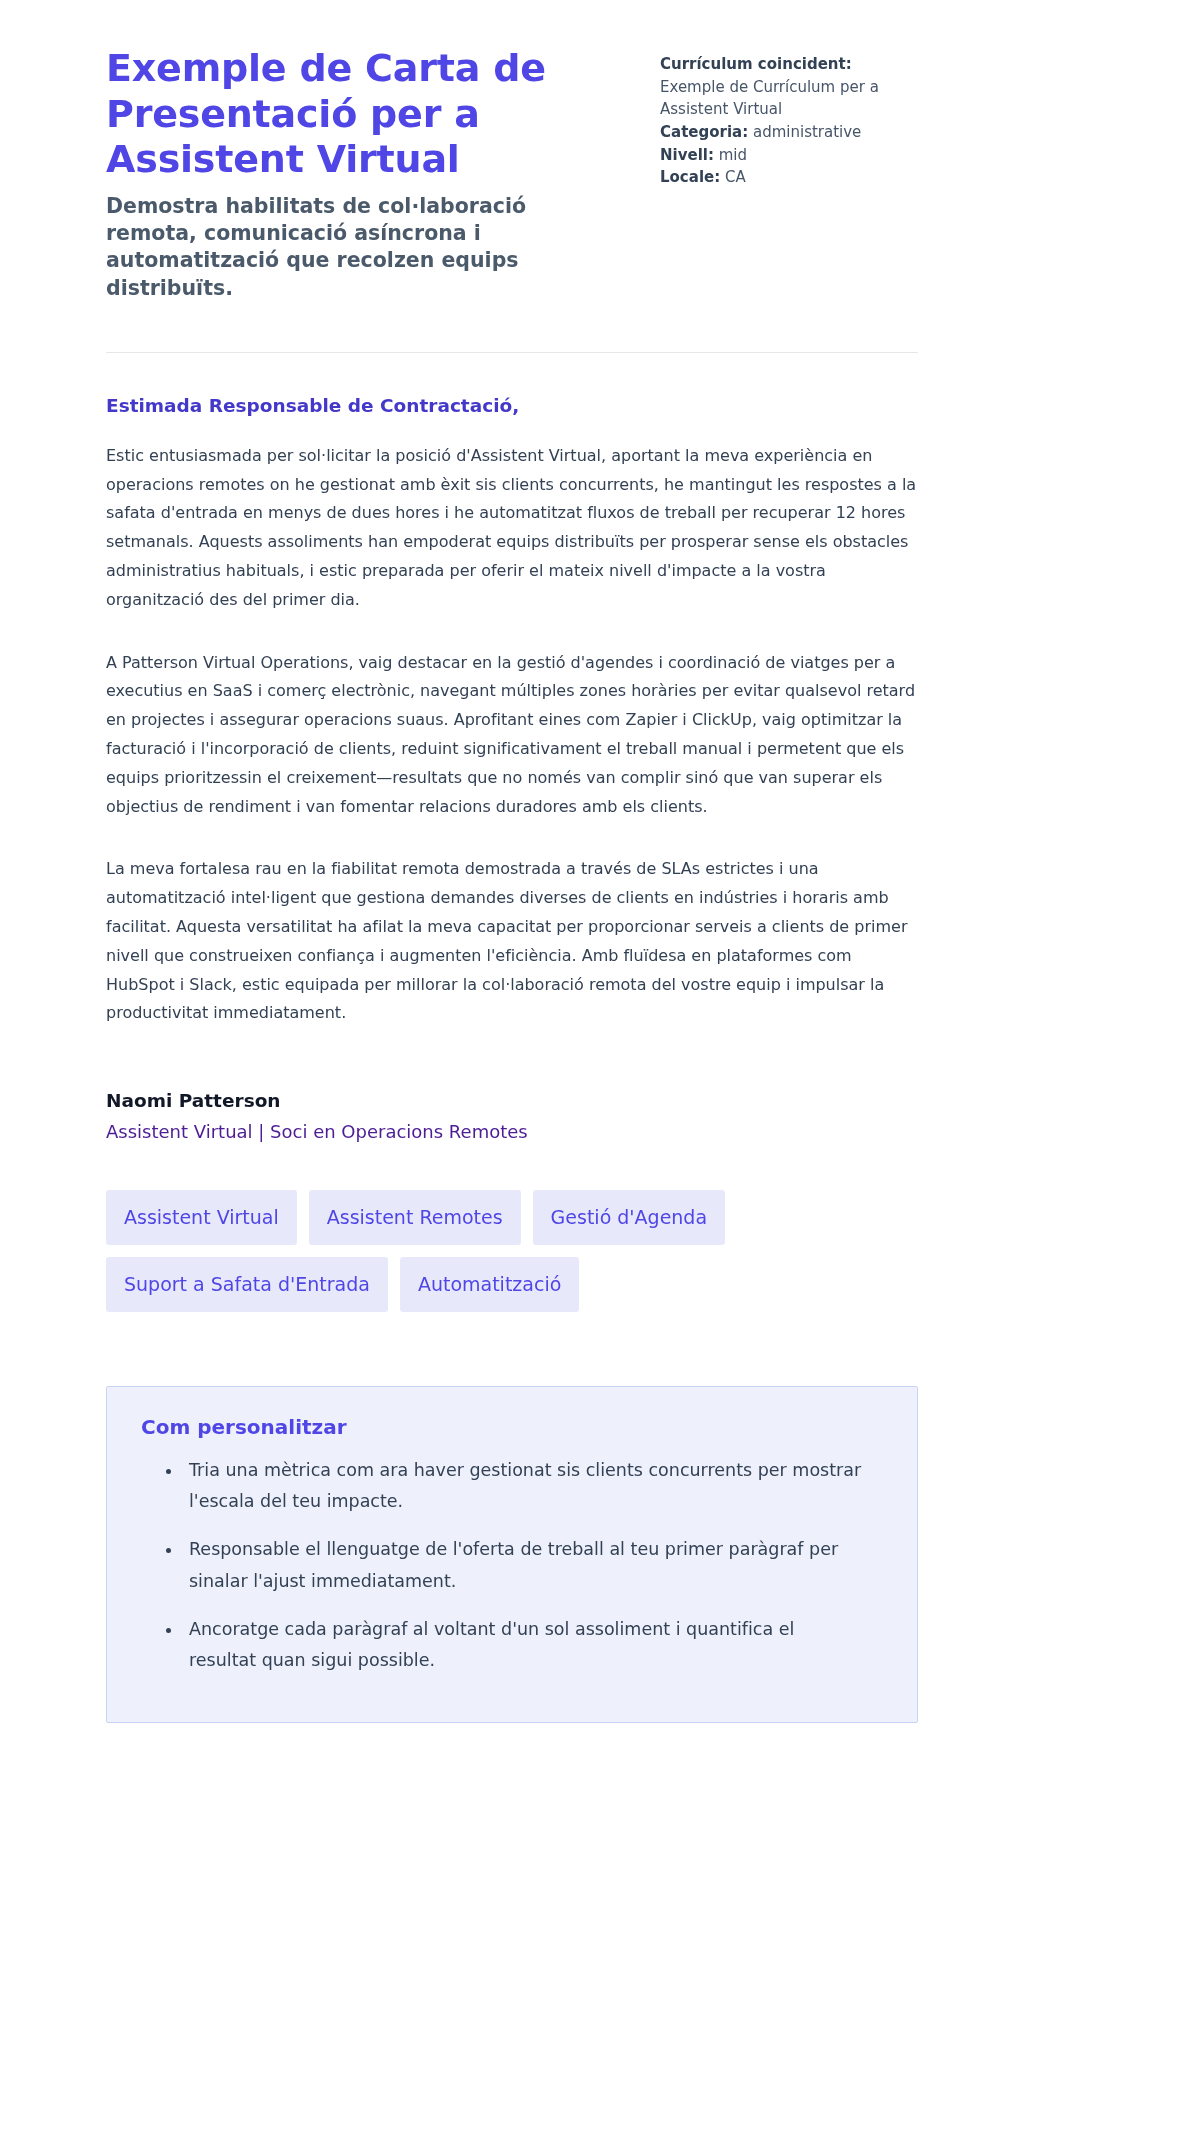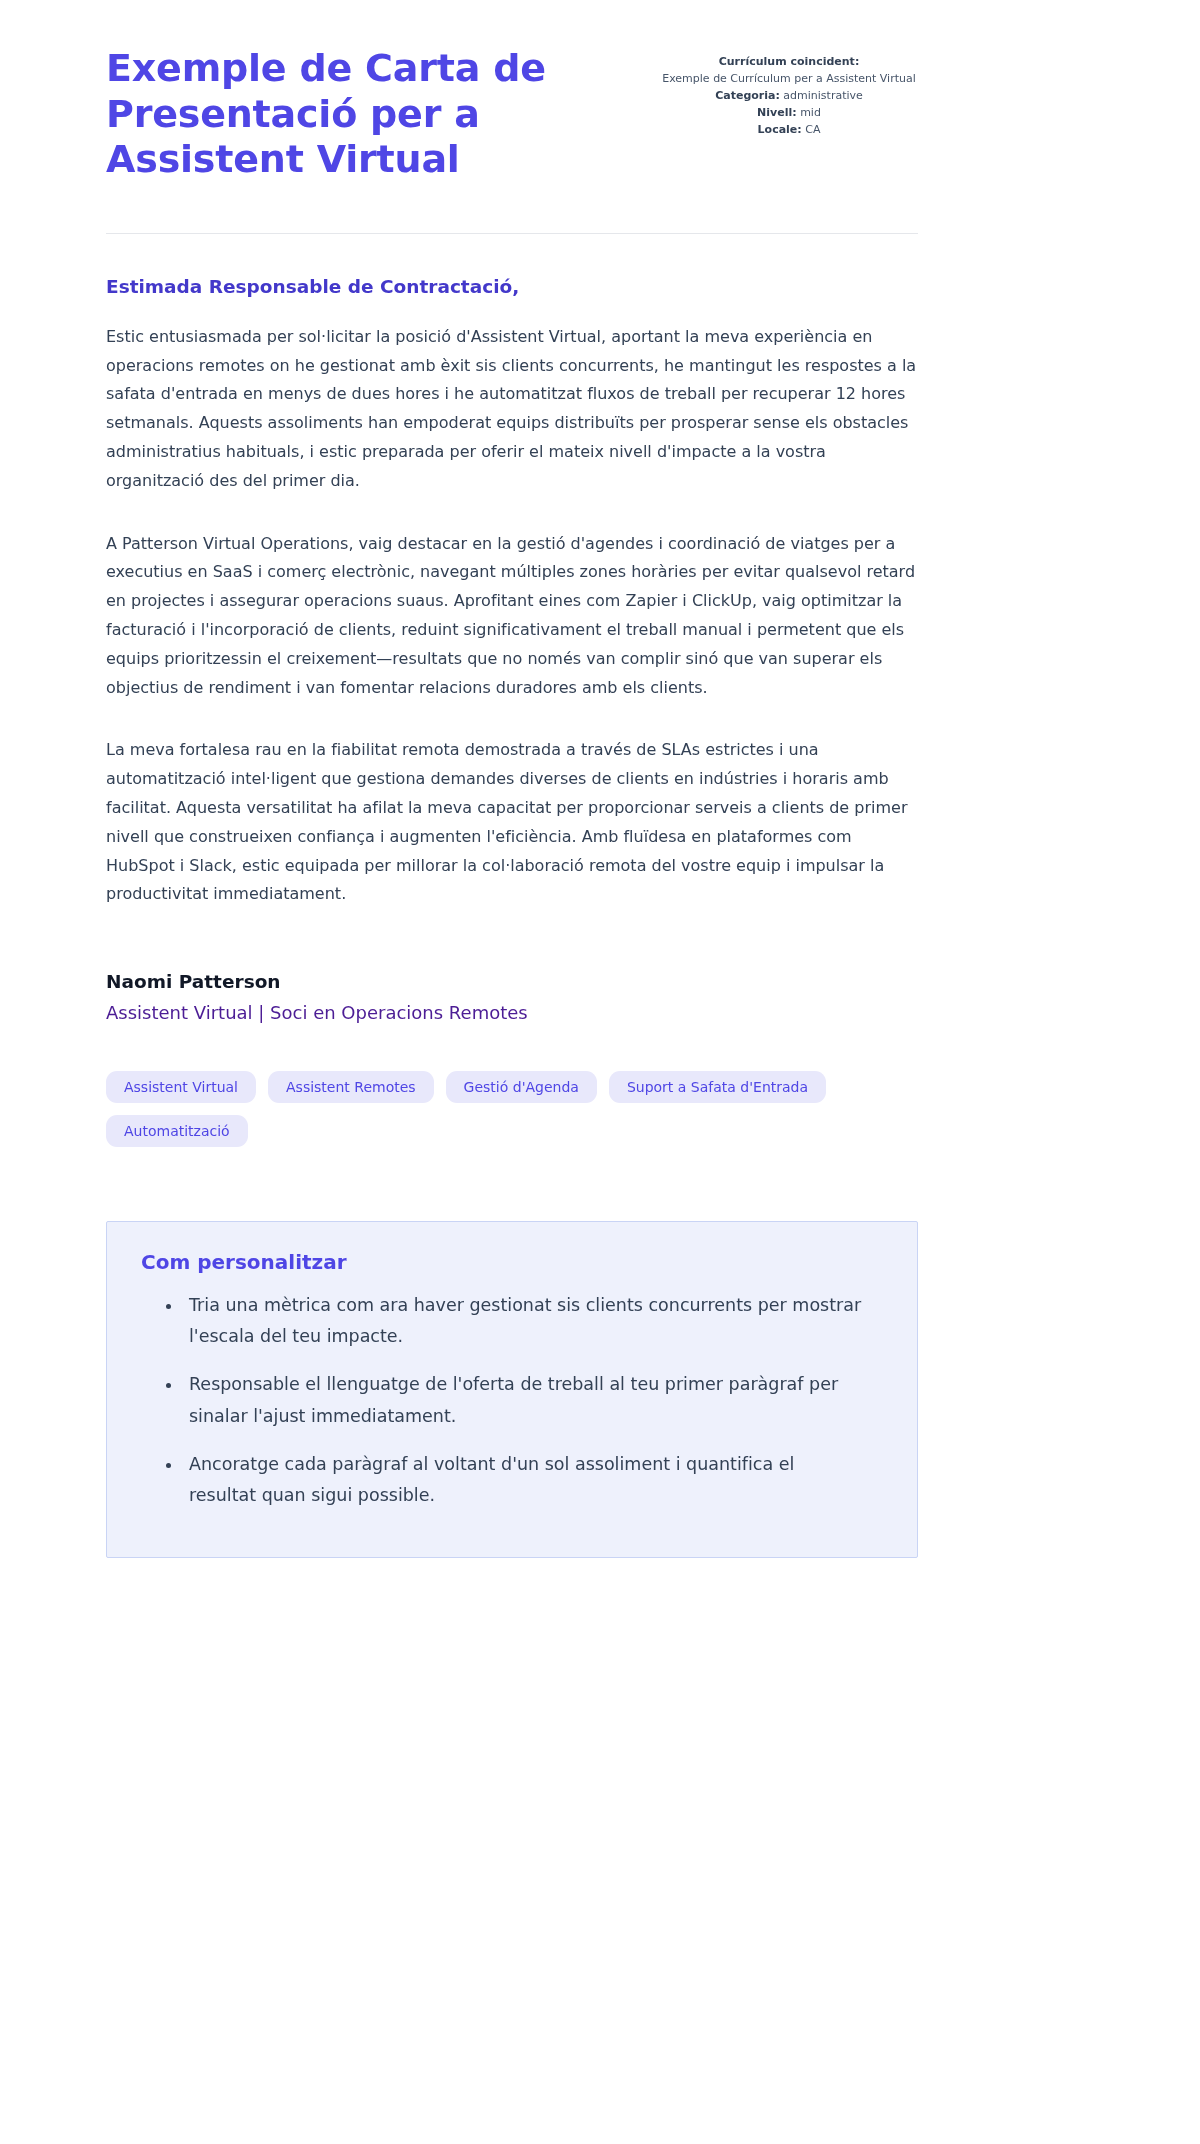--- a/index.html
+++ b/index.html
@@ -53,22 +53,22 @@
     margin:10px 0 0 0;
     font-size:20.5px;
     line-height:1.33;
     font-weight:700;
     color:#4b5a6b;
     max-width:640px;
   }
   .meta{
     flex:0 0 auto;
     width:258px;
-    text-align:center;
-    font-size:11px;
+    text-align:left;
+    font-size:15px;
     line-height:1.46;
     color:var(--slate);
     padding-top:8px;
   }
   .meta-row{margin:0 0 1px 0;}
   .meta-label{font-weight:700;color:var(--slate-dark);}
   .meta-value{font-weight:400;color:var(--slate);}
 
   hr.divider{
     border:0;
@@ -110,24 +110,24 @@
   .tags{
     margin-top:48px;
     display:flex;
     flex-wrap:wrap;
     gap:12px 12px;
     max-width:840px;
   }
   .tag{
     background:var(--chip-bg);
     color:var(--chip-text);
-    font-size:14px;
+    font-size:19px;
     line-height:1;
-    padding:9px 18px;
-    border-radius:11px;
+    padding:18px 18px;
+    border-radius:3px;
     white-space:nowrap;
   }
 
   
   .callout{
     margin-top:74px;
     background:var(--callout-bg);
     border:1px solid var(--callout-border);
     border-radius:2px;
     padding:28px 34px 30px 34px;
@@ -153,20 +153,21 @@
   .callout-list li:last-child{margin-bottom:0;}
 </style>
 </head>
 <body>
 
 <div class="page">
 
   <div class="header">
     <div class="header-left">
       <h1 class="doc-title">Exemple de Carta de Presentació per a Assistent Virtual</h1>
+      <p class="doc-subtitle">Demostra habilitats de col·laboració remota, comunicació asíncrona i automatització que recolzen equips distribuïts.</p>
     </div>
 
     <div class="meta">
       <p class="meta-row">
         <span class="meta-label">Currículum coincident:</span>
       </p>
       <p class="meta-row">
         <span class="meta-value">Exemple de Currículum per a Assistent Virtual</span>
       </p>
       <p class="meta-row">

